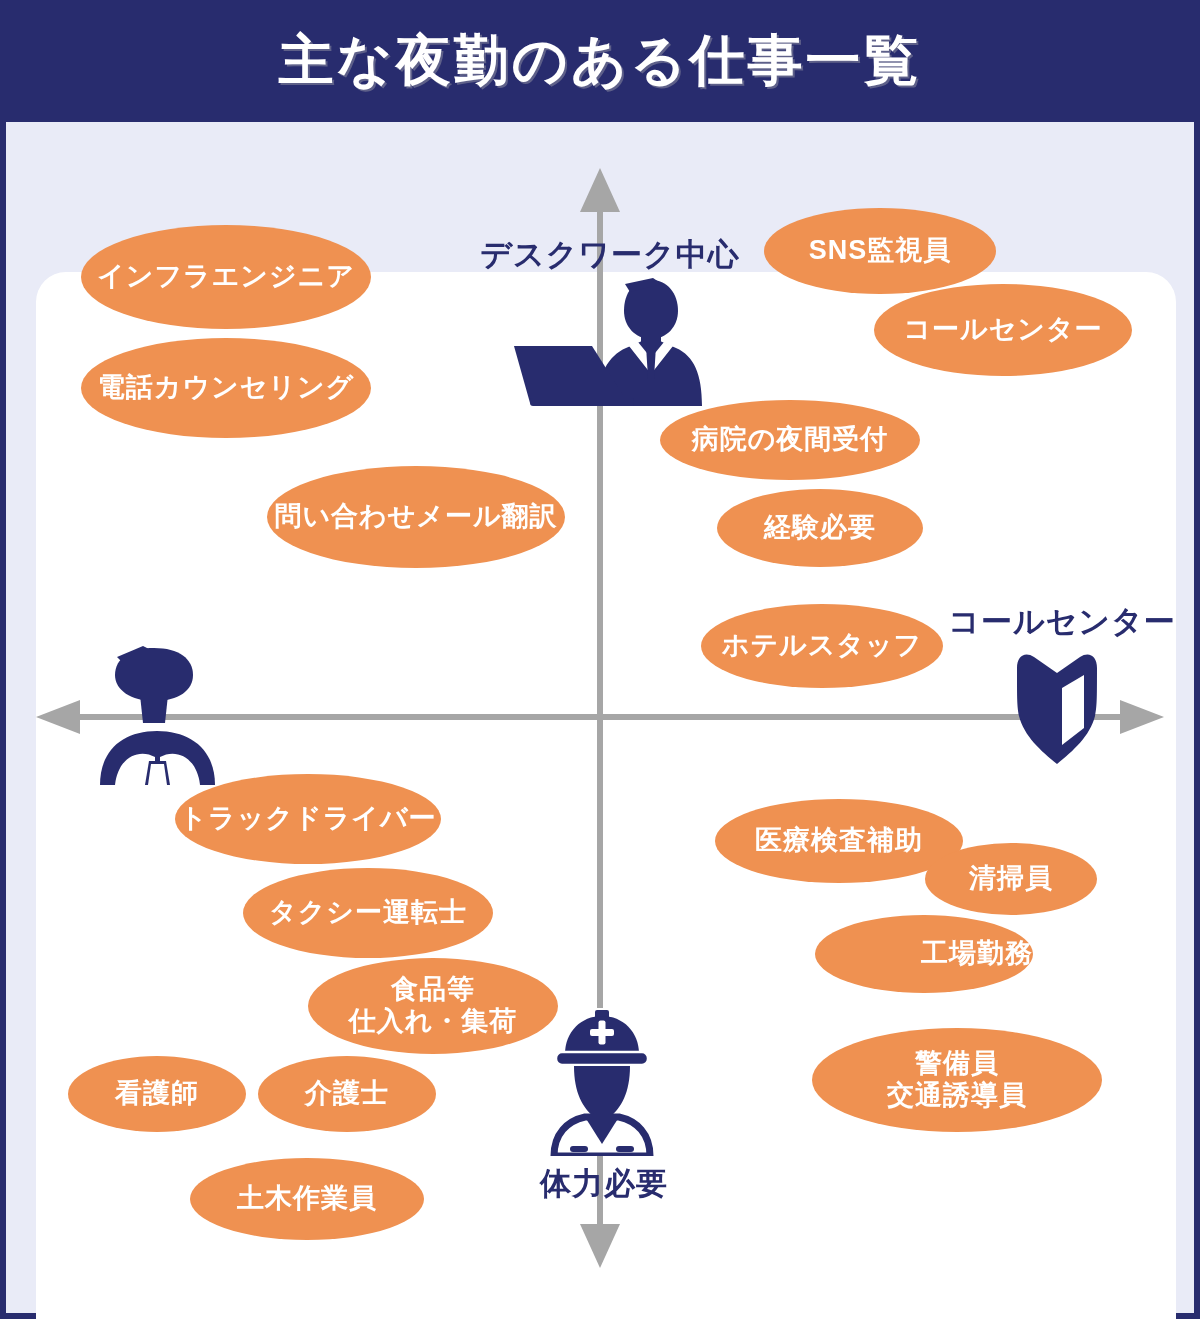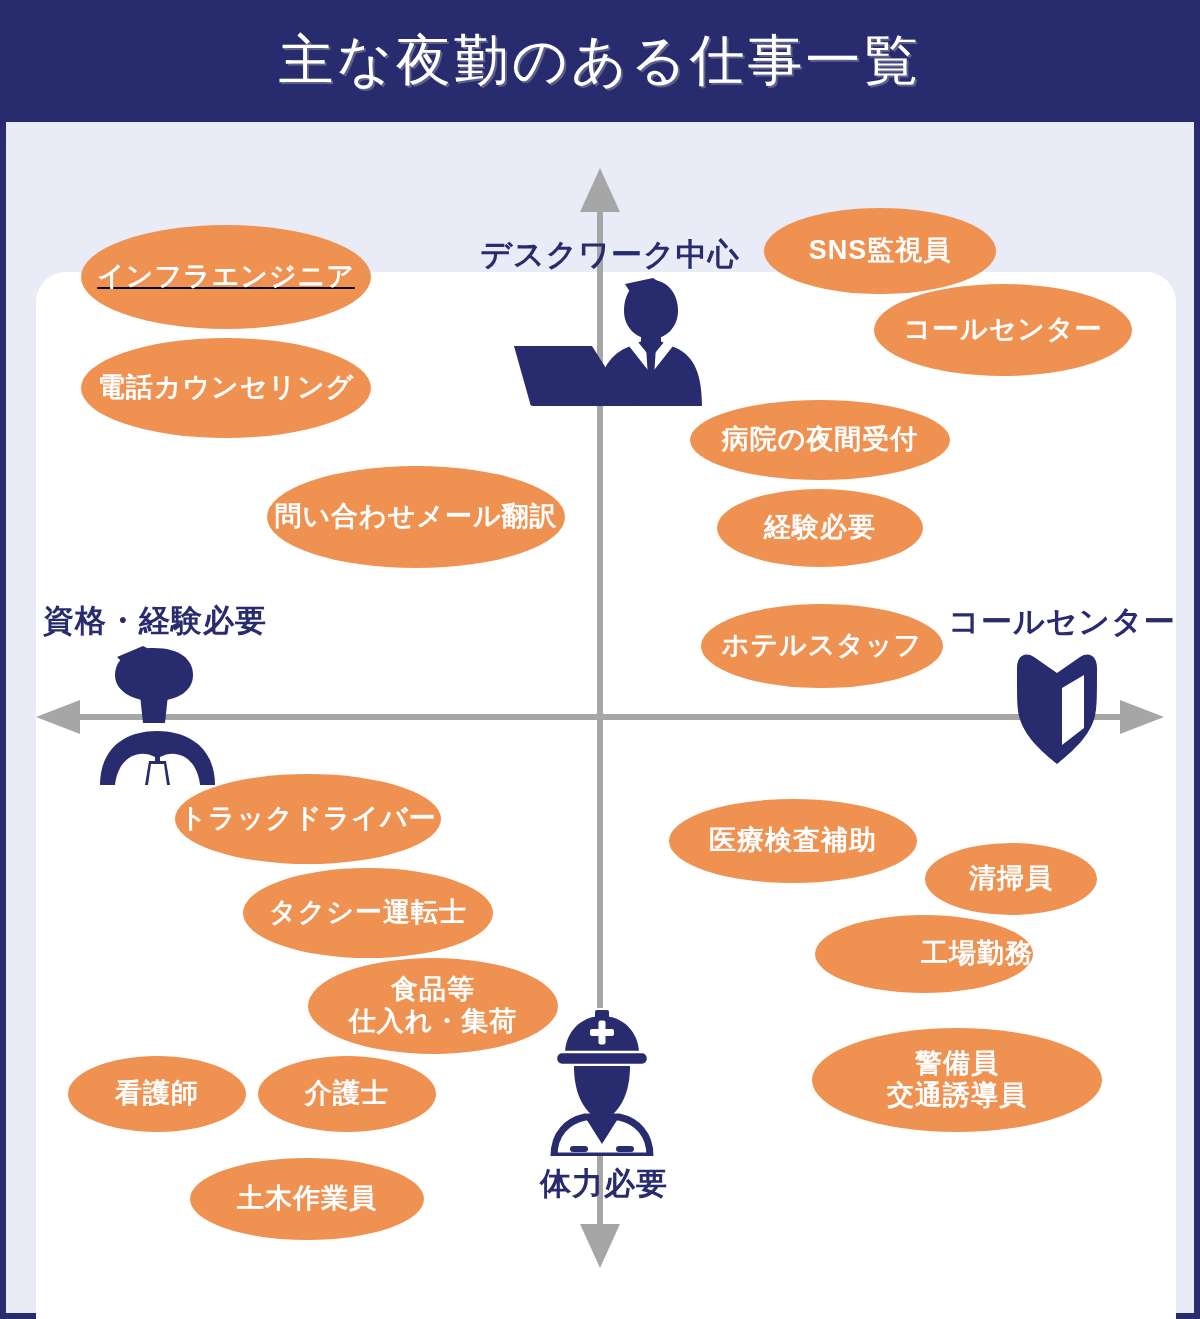--- a/index.html
+++ b/index.html
@@ -18,21 +18,21 @@
     overflow:hidden;
   }
   .stage{position:relative;width:1200px;height:1319px;}
 
   .title-band{
     position:absolute;left:0;top:0;width:1200px;height:122px;
     background:var(--navy);
     display:flex;align-items:center;justify-content:center;
   }
   .title-band h1{
-    margin:0;color:#fff;font-size:55px;font-weight:400;letter-spacing:3px;
+    margin:0;color:#fff;font-size:55px;font-weight:700;letter-spacing:3px;
     text-shadow:2px 2px 0 rgba(160,160,170,.45);
   }
 
   .outer-area{
     position:absolute;left:6px;right:6px;top:122px;bottom:6px;
     background:var(--outer-bg);
   }
   .panel{
     position:absolute;left:30px;top:150px;width:1140px;height:1135px;
     background:var(--panel-bg);border-radius:30px;
@@ -82,36 +82,36 @@
   <svg class="axes-svg" width="1200" height="1319" viewBox="0 0 1200 1319" aria-hidden="true">
     <line class="axis-line" x1="600" y1="200" x2="600" y2="1232"></line>
     <polygon class="axis-head" points="600,168 620,212 580,212"></polygon>
     <polygon class="axis-head" points="600,1268 580,1224 620,1224"></polygon>
     <line class="axis-line" x1="66" y1="717" x2="1134" y2="717"></line>
     <polygon class="axis-head" points="36,717 80,700 80,734"></polygon>
     <polygon class="axis-head" points="1164,717 1120,700 1120,734"></polygon>
   </svg>
 
   <div id="jobs-layer">
-      <div class="job" style="left: 81px; top: 225px; width: 290px; height: 104px; text-decoration: underline;">
+      <div class="job" style="left: 81px; top: 225px; width: 290px; height: 104px;">
         <span>インフラエンジニア</span>
       </div>
       <div class="job" style="left: 81px; top: 338px; width: 290px; height: 100px;">
         <span>電話カウンセリング</span>
       </div>
       <div class="job" style="left: 267px; top: 466px; width: 298px; height: 102px;">
         <span>問い合わせメール翻訳</span>
       </div>
       <div class="job" style="left: 764px; top: 208px; width: 232px; height: 86px;">
         <span>SNS監視員</span>
       </div>
       <div class="job" style="left: 874px; top: 284px; width: 258px; height: 92px;">
         <span>コールセンター</span>
       </div>
-      <div class="job" style="left: 690px; top: 400px; width: 260px; height: 80px;">
+      <div class="job" style="left: 660px; top: 400px; width: 260px; height: 80px;">
         <span>病院の夜間受付</span>
       </div>
       <div class="job" style="left: 717px; top: 489px; width: 206px; height: 78px;">
         <span>経験必要</span>
       </div>
       <div class="job" style="left: 701px; top: 604px; width: 242px; height: 84px;">
         <span>ホテルスタッフ</span>
       </div>
       <div class="job" style="left: 175px; top: 774px; width: 266px; height: 90px;">
         <span>トラックドライバー</span>
@@ -125,37 +125,36 @@
       </div>
       <div class="job" style="left: 68px; top: 1056px; width: 178px; height: 76px;">
         <span>看護師</span>
       </div>
       <div class="job" style="left: 258px; top: 1056px; width: 178px; height: 76px; align-items: center;">
         <span>介護士</span>
       </div>
       <div class="job" style="left: 190px; top: 1158px; width: 234px; height: 82px;">
         <span>土木作業員</span>
       </div>
-      <div class="job" style="left: 669px; top: 799px; width: 248px; height: 84px;">
+      <div class="job" style="left: 715px; top: 799px; width: 248px; height: 84px;">
         <span>医療検査補助</span>
       </div>
       <div class="job" style="left: 925px; top: 843px; width: 172px; height: 72px;">
         <span>清掃員</span>
       </div>
       <div class="job" style="left: 815px; top: 915px; width: 218px; height: 78px; justify-content: flex-end;">
         <span>工場勤務</span>
       </div>
       <div class="job" style="left: 812px; top: 1028px; width: 290px; height: 104px;">
         <span>警備員
 交通誘導員</span>
       </div>
     </div>
 
   <div class="axis-label" style="left:610px;top:234px;">デスクワーク中心</div>
-  <div class="axis-label" style="left:155px;top:600px;">資格・経験必要</div>
   <div class="axis-label" style="left:1062px;top:601px;">コールセンター</div>
   <div class="axis-label" style="left:604px;top:1163px;">体力必要</div>
 
   <svg class="icon-svg" style="left:512px;top:278px;" width="190" height="128" viewBox="0 0 190 128" aria-hidden="true">
     <path class="navy-fill" d="M139,2 C155,2 166,15 166,33 C166,48 155,61 139,61 C123,61 112,48 112,33 C112,14 122,2 139,2 Z"></path>
     <path class="navy-fill" d="M113,6 L141,0 L150,6 L118,14 Z"></path>
     <rect class="navy-fill" x="129" y="55" width="20" height="14"></rect>
     <path class="navy-fill" d="M84,128 C86,96 96,78 114,70 L130,63 L139,74 L148,63 L164,70 C182,78 190,96 190,128 Z"></path>
     <polygon class="white-fill" points="117,68 139,96 161,68 152,64 139,80 126,64"></polygon>
     <polygon class="navy-fill" points="134,67 144,67 142,101 136,101"></polygon>

